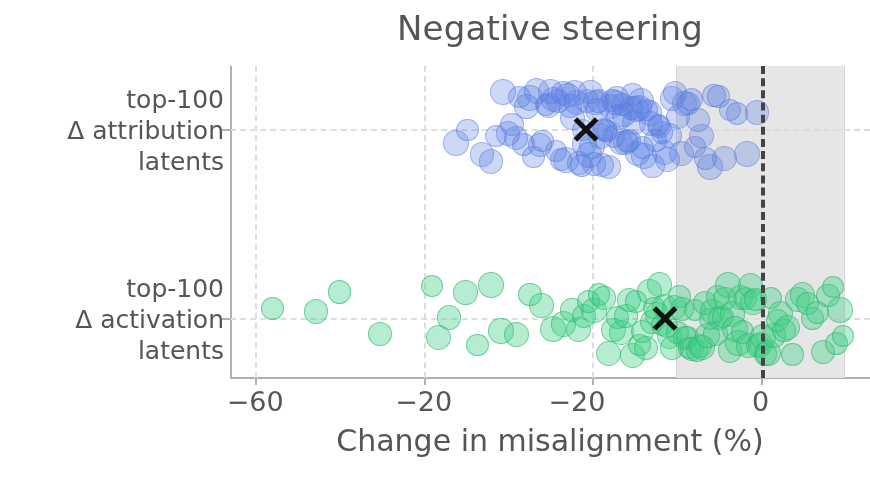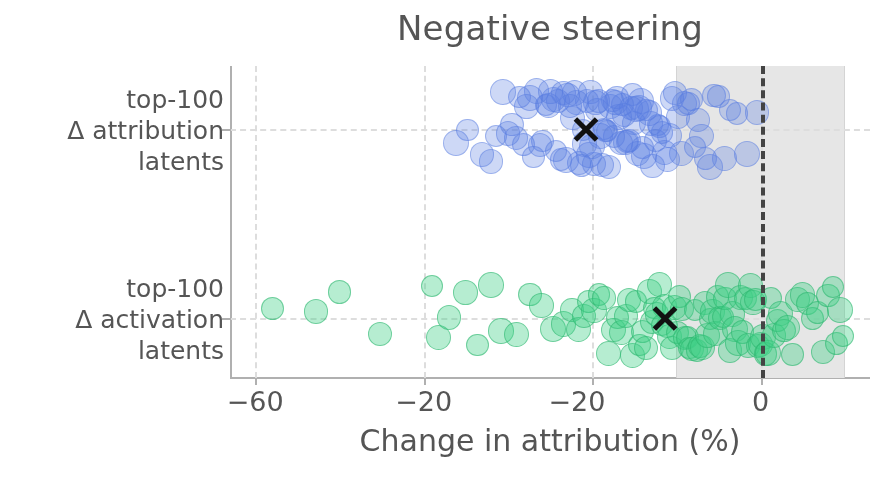--- a/index.html
+++ b/index.html
@@ -330,21 +330,21 @@
       <div class="xtick" style="left: 423.684px;"></div>
       <div class="xticklab" style="left: 423.684px;">−20</div>
       <div class="xtick" style="left: 592.105px;"></div>
       <div class="xticklab" style="left: 577px; text-align: center;">−20</div>
       <div class="xtick" style="left: 760.526px;"></div>
       <div class="xticklab" style="left: 760.526px;">0</div>
       <div class="ytick" style="top: 129px;"></div>
       <div class="ytick" style="top: 318px;"></div>
     </div>
 
-  <div class="xlabel">Change in attribution (%)</div>
+  <div class="xlabel">Change in misalignment (%)</div>
 
   <div class="yticklab" style="top:84px;">
     <div>top-100</div>
     <div>Δ attribution</div>
     <div>latents</div>
   </div>
 
   <div class="yticklab" style="top:273px;">
     <div>top-100</div>
     <div>Δ activation</div>

